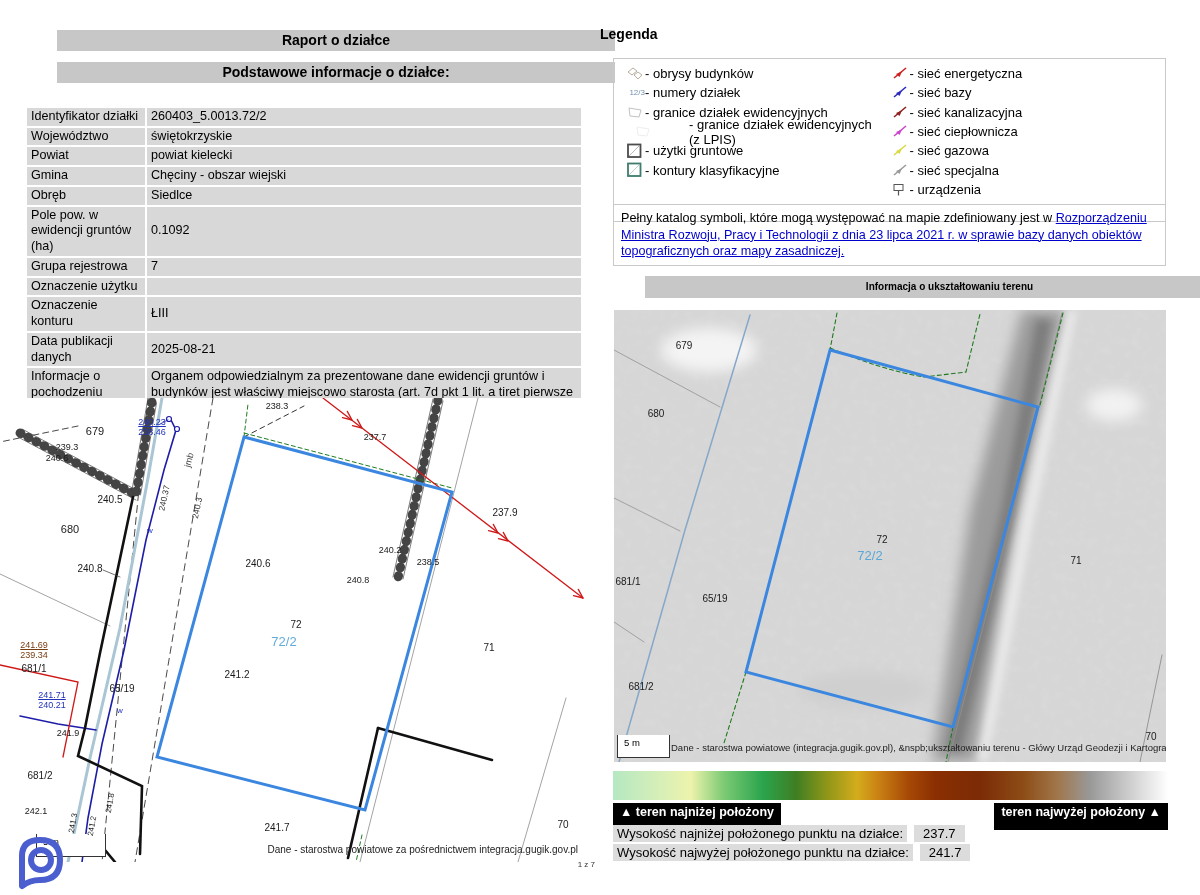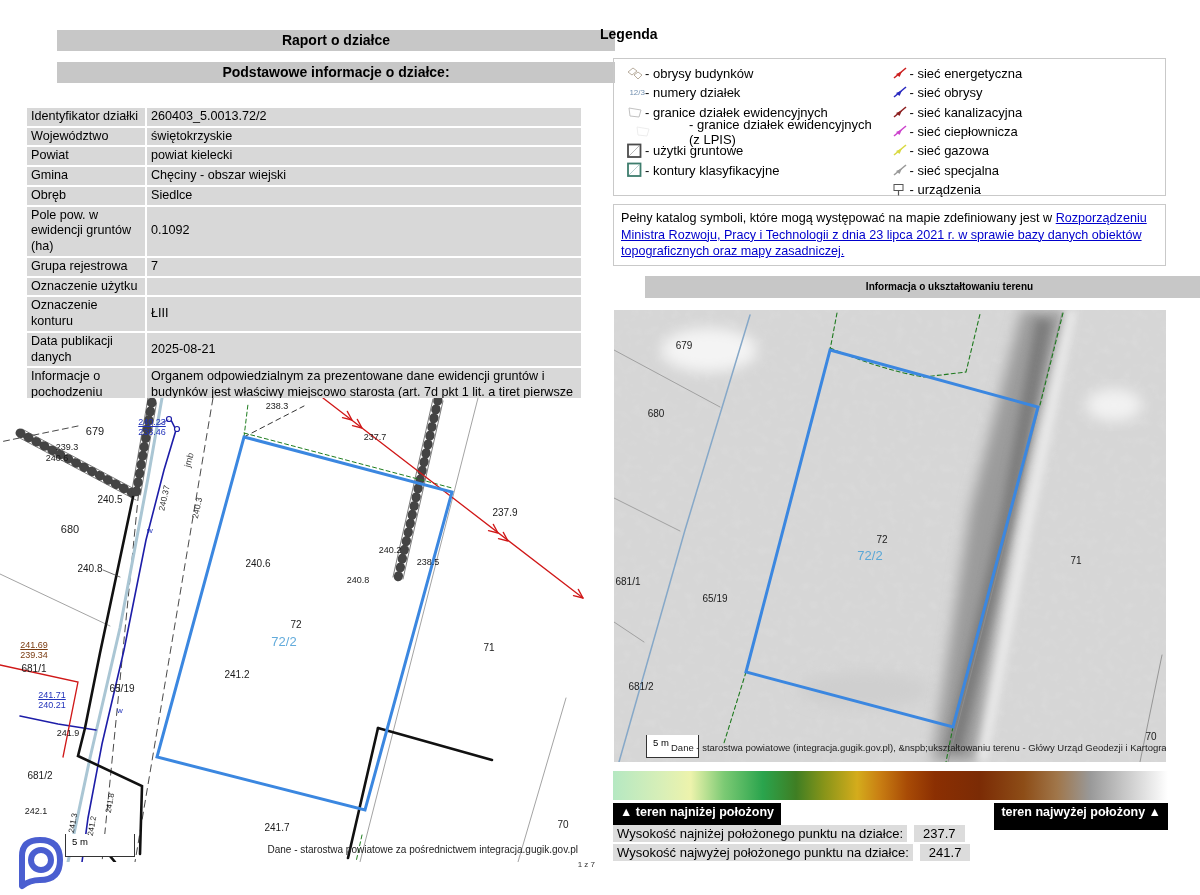--- a/index.html
+++ b/index.html
@@ -16,28 +16,28 @@
   #info-table td.lbl{width:110px;}
 
   
   #left-map{position:absolute;left:0;top:398px;width:595px;height:464px;background:#fff;}
   #right-map{position:absolute;left:614px;top:310px;width:552px;height:452px;background:#dcdcdc;overflow:hidden;}
   .map-label{position:absolute;transform:translate(-50%,-50%);white-space:nowrap;color:#1a1a1a;}
   #left-caption{position:absolute;right:17px;bottom:7px;font-size:10px;color:#222;}
   #right-caption{position:absolute;left:57px;top:432px;font-size:9.5px;color:#222;white-space:nowrap;}
   #page-num{position:absolute;left:545px;top:860px;width:50px;text-align:right;font-size:8px;color:#333;}
   .scale-box{position:absolute;background:#fff;border-left:1px solid #333;border-right:1px solid #333;
-             border-bottom:1px solid #333;font-size:9.5px;padding:2px 0 0 6px;margin-left:29px;}
+             border-bottom:1px solid #333;font-size:9.5px;padding:2px 0 0 6px;}
   #left-scale{left:36px;top:436px;width:62px;height:20px;}
   #right-scale{left:3px;top:425px;width:45px;height:20px;}
   #logo{position:absolute;left:8px;top:830px;width:60px;height:60px;}
 
   
   #legend-heading{position:absolute;left:600px;top:26px;font-size:14px;font-weight:bold;}
-  #legend-box{position:absolute;left:613px;top:58px;width:553px;height:138px;border:1px solid #c9c9c9;
+  #legend-box{position:absolute;left:613px;top:58px;width:553px;height:164px;border:1px solid #c9c9c9;
               display:flex;font-size:13px;box-sizing:border-box;}
   .legend-col{padding:5px 0 0 7px;box-sizing:border-box;}
   .legend-col.left{width:48%;}
   .legend-col.right{width:52%;}
   .legend-row{display:flex;align-items:center;height:19.3px;}
   .legend-ic{width:24px;flex:0 0 24px;display:flex;align-items:center;justify-content:flex-end;}
   .legend-row.lpis{padding-left:8px;gap:36px;}
   .legend-row.lpis .legend-ic svg{opacity:.35;}
   .num-ic{font-size:8px;color:#7290b0;line-height:1;}
 
@@ -247,21 +247,21 @@
           </span>
         <span>- sieć energetyczna</span>
       </div>
       <div class="legend-row">
         <span class="legend-ic">
             <svg width="18" height="15">
               <path class="net-stroke" d="M3,12 L15,2" stroke="#2a2ac0" stroke-width="1.6" fill="none"></path>
               <polygon class="net-fill" points="5,8 11,5.5 8.5,11" fill="#2a2ac0"></polygon>
             </svg>
           </span>
-        <span>- sieć obrysy</span>
+        <span>- sieć bazy</span>
       </div>
       <div class="legend-row">
         <span class="legend-ic">
             <svg width="18" height="15">
               <path class="net-stroke" d="M3,12 L15,2" stroke="#8d2020" stroke-width="1.6" fill="none"></path>
               <polygon class="net-fill" points="5,8 11,5.5 8.5,11" fill="#8d2020"></polygon>
             </svg>
           </span>
         <span>- sieć kanalizacyjna</span>
       </div>

